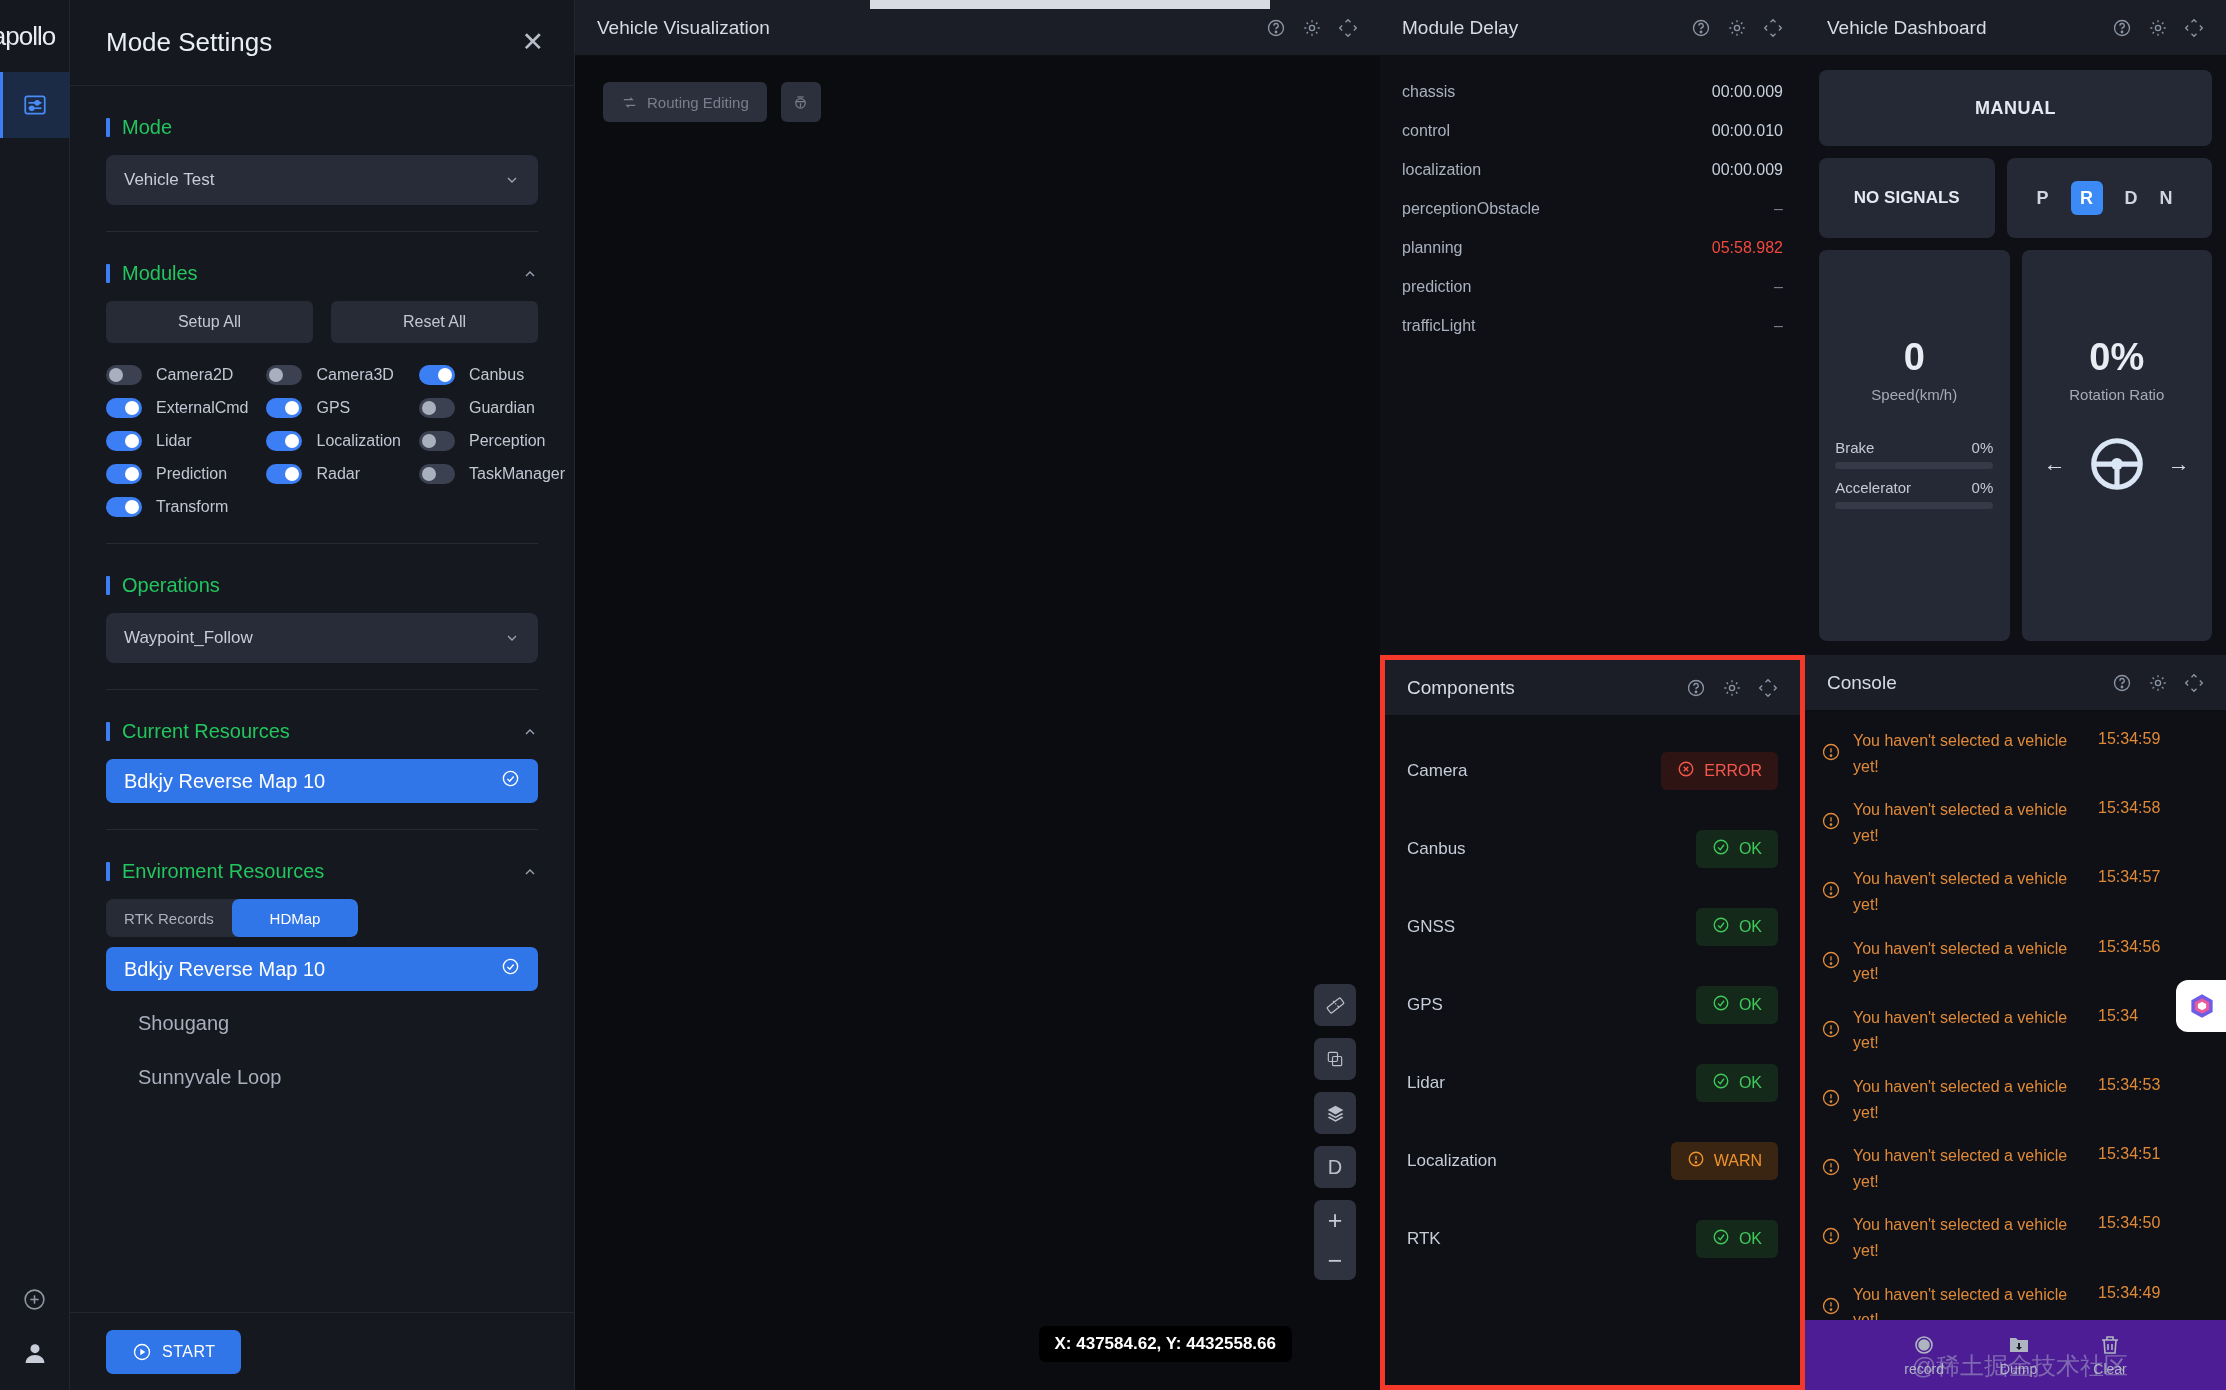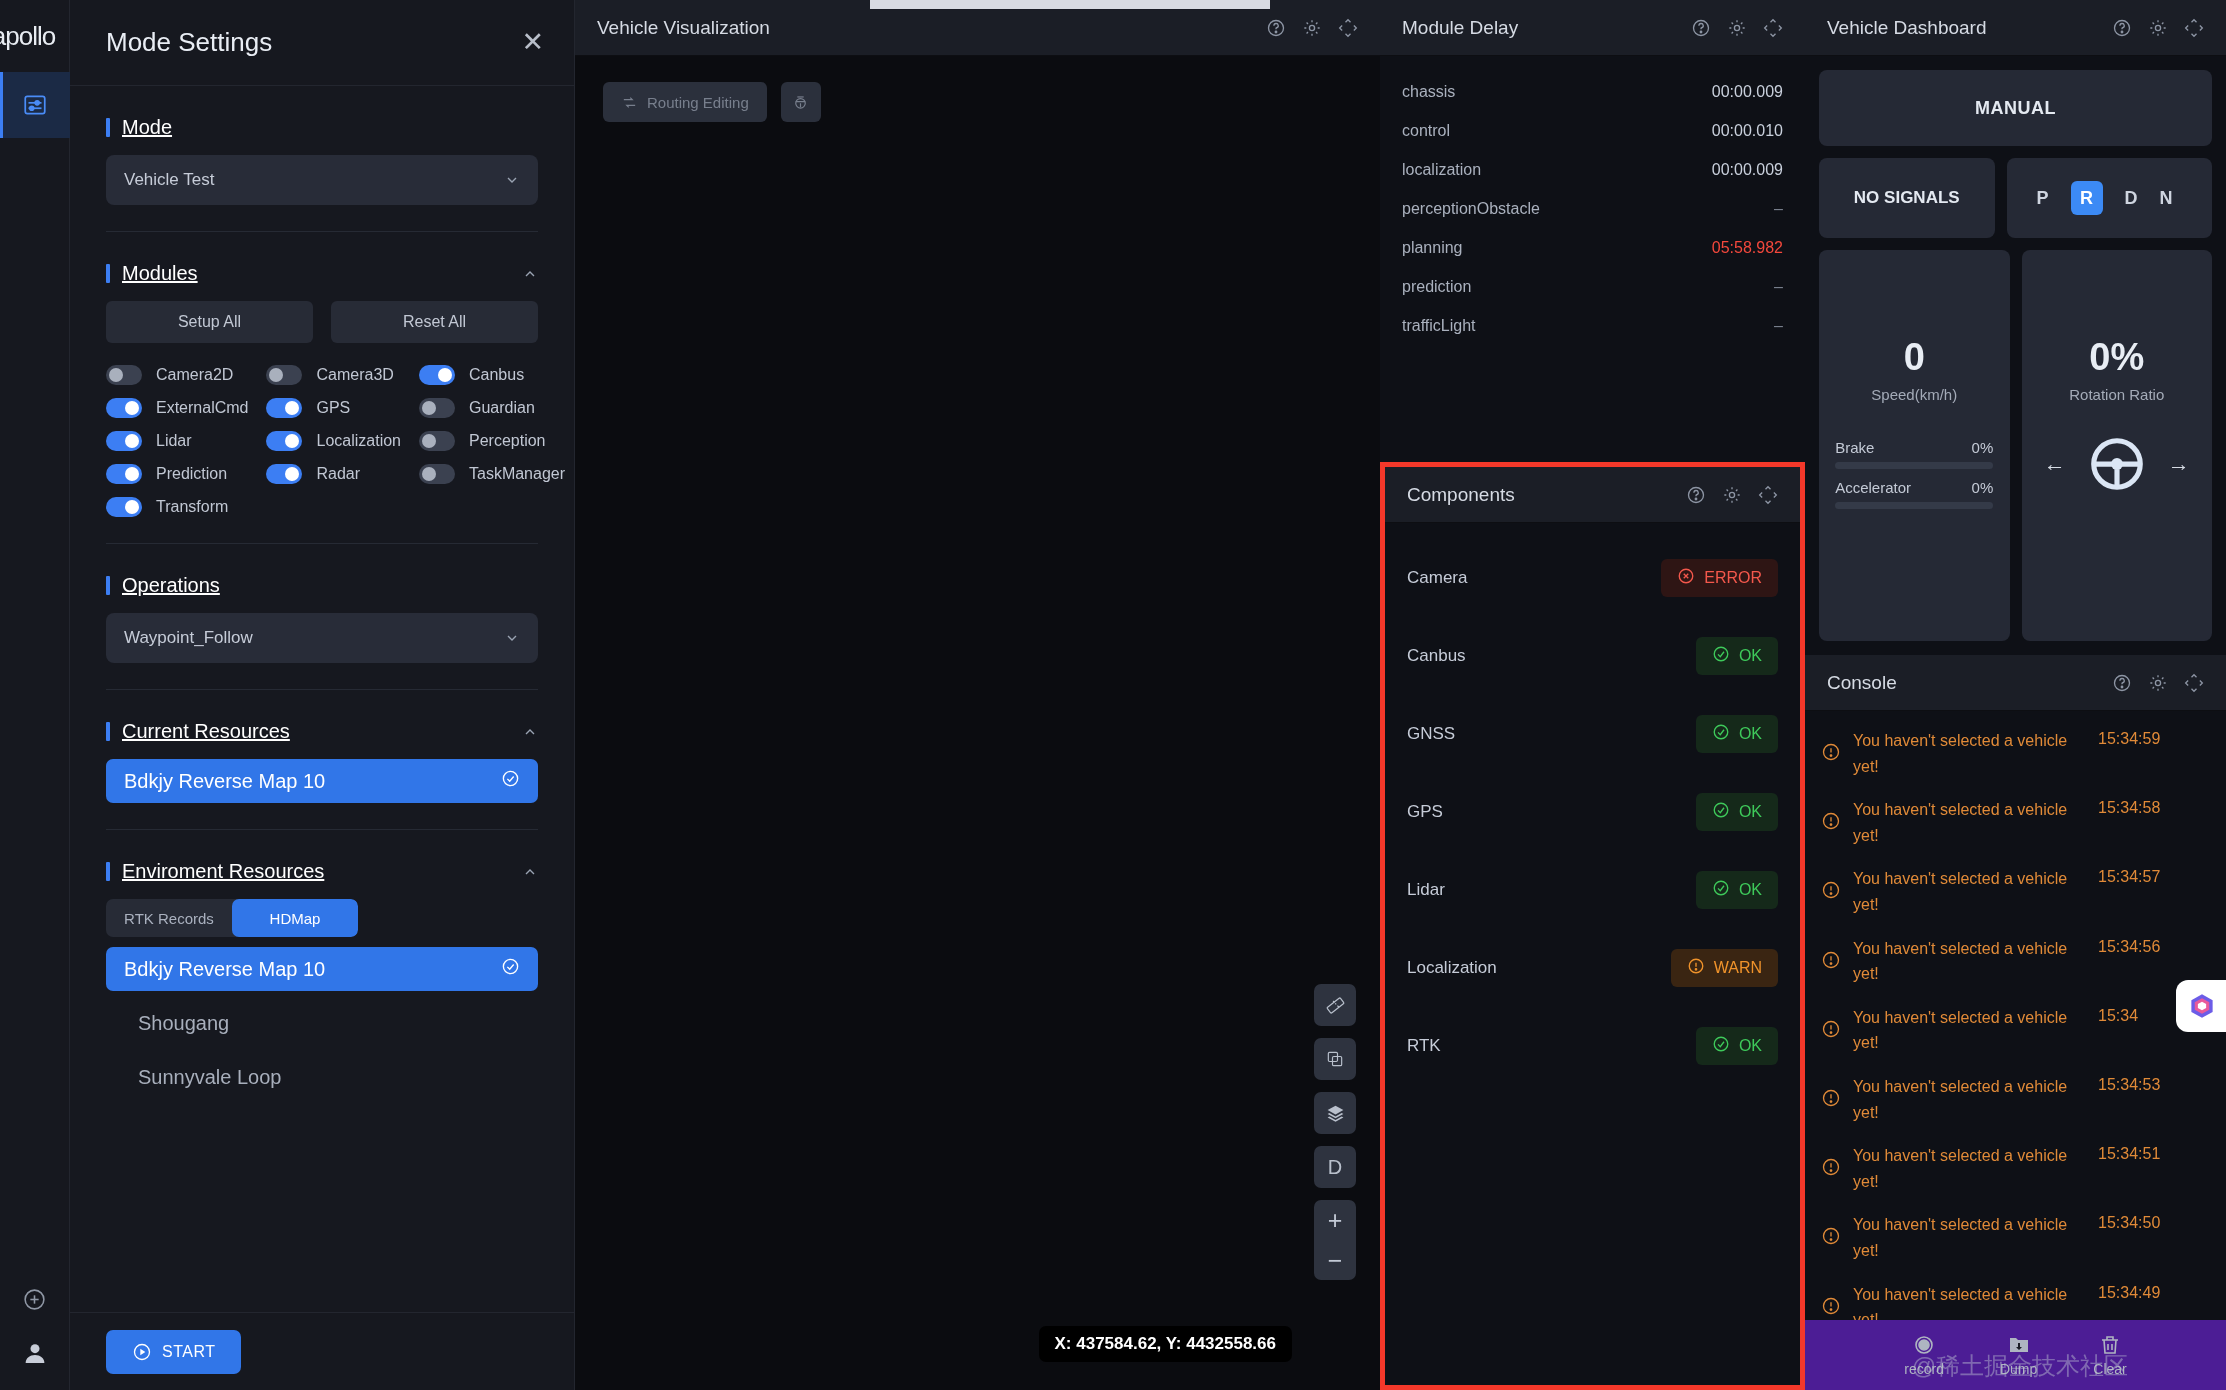--- a/index.html
+++ b/index.html
@@ -42,21 +42,21 @@
     border-bottom: 1px solid #23262f; flex: 0 0 86px;
   }
   .mp-title { font-size: 26px; color: #e9edf4; flex: 1; }
   .mp-close { font-size: 27px; color: #b8bec9; cursor: pointer; line-height: 1; }
   .mp-body { flex: 1; overflow: hidden; padding: 0 36px; }
 
   .sec-head {
     display: flex; align-items: center; margin-top: 30px; margin-bottom: 16px;
   }
   .sec-bar { width: 4px; height: 19px; background: #3c7ef3; margin-right: 12px; border-radius: 1px;}
-  .sec-title { font-size: 20px; color: #ffffff; flex: 1; text-decoration: underline; }
+  .sec-title { font-size: 20px; color: #22c55e; flex: 1; }
   .chev { color: #9aa3b2; font-size: 15px; }
 
   .select {
     height: 50px; background: #282c38; border-radius: 8px;
     display: flex; align-items: center; padding: 0 18px;
     font-size: 17px; color: #c6ccd8; cursor: pointer;
   }
   .select .val { flex: 1; }
   .divider { height: 1px; background: #262a34; margin: 26px 0 0 0; }
 
@@ -529,21 +529,21 @@
           <div>+</div>
           <div>−</div>
         </div>
       </div>
 
       <div class="coord">X: 437584.62, Y: 4432558.66</div>
     </div>
   </div>
 
   <div class="col">
-    <div class="cell" style="height:462px">
+    <div class="cell" style="height:655px">
       <div class="panel-head">
         <div class="ph-title">Module Delay</div>
         <div class="ph-icons">
           <span class="ph-ic">
             <svg width="20" height="20" viewBox="0 0 24 24" fill="none" stroke="currentColor" stroke-width="1.6">
               <circle cx="12" cy="12" r="9"></circle>
                 <path d="M9.5 9.2a2.6 2.6 0 1 1 3.3 2.5c-.6.2-.8.7-.8 1.3v.5"></path>
                 <circle cx="12" cy="16.8" r=".9" fill="currentColor"></circle>
             </svg>
             </span>

